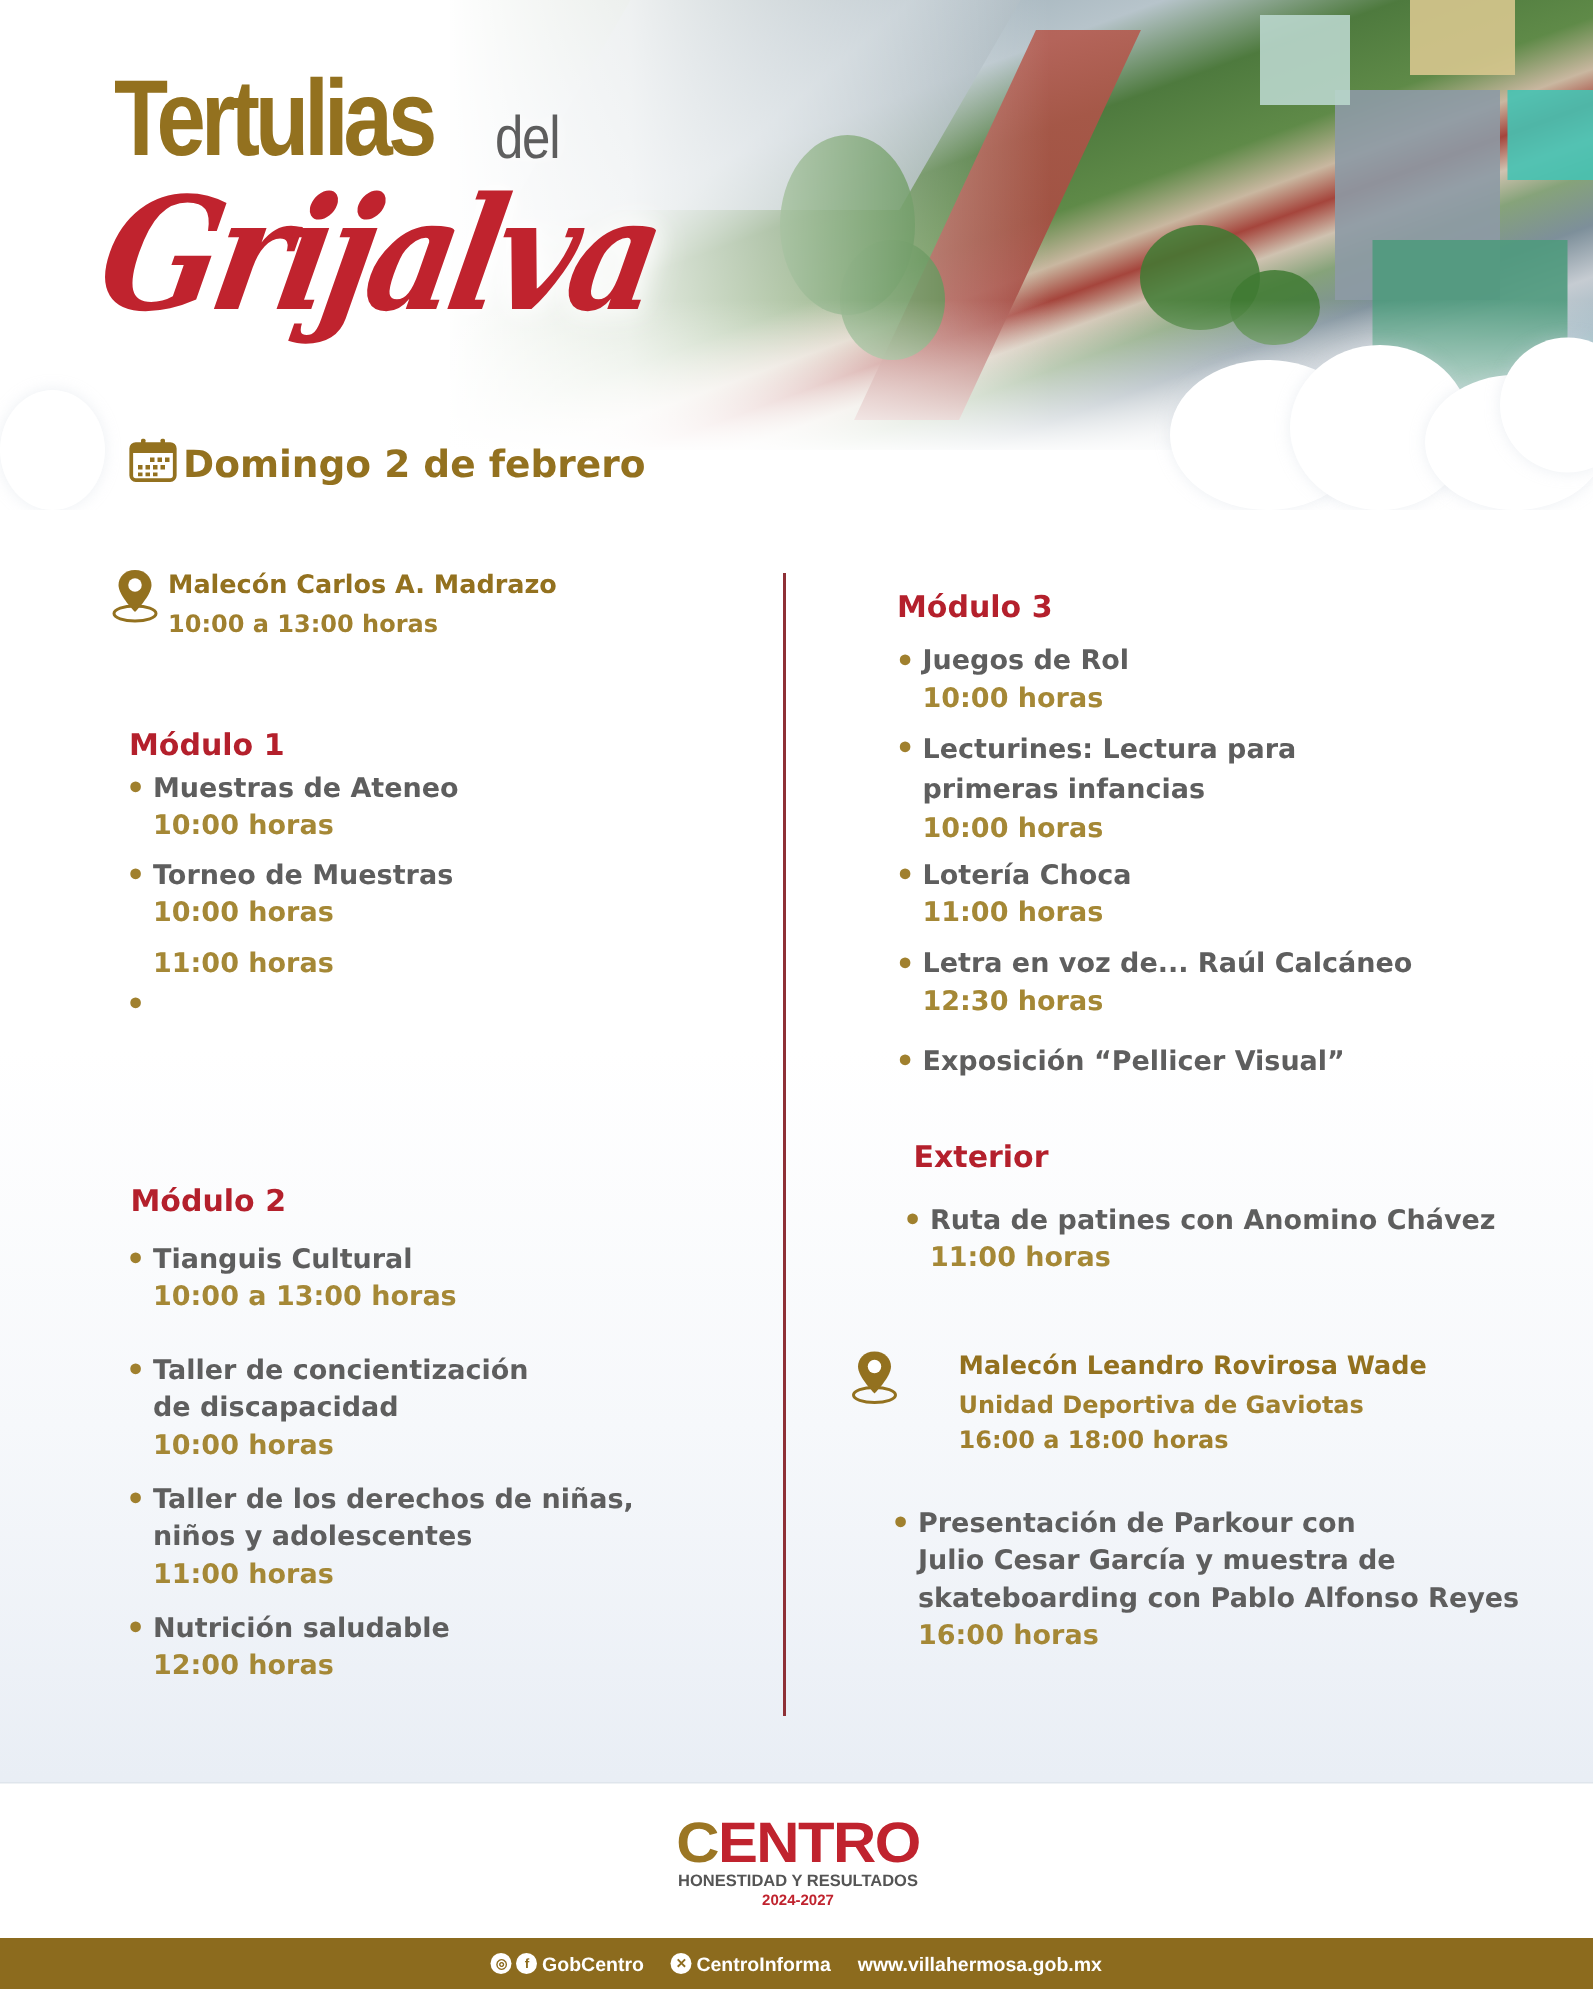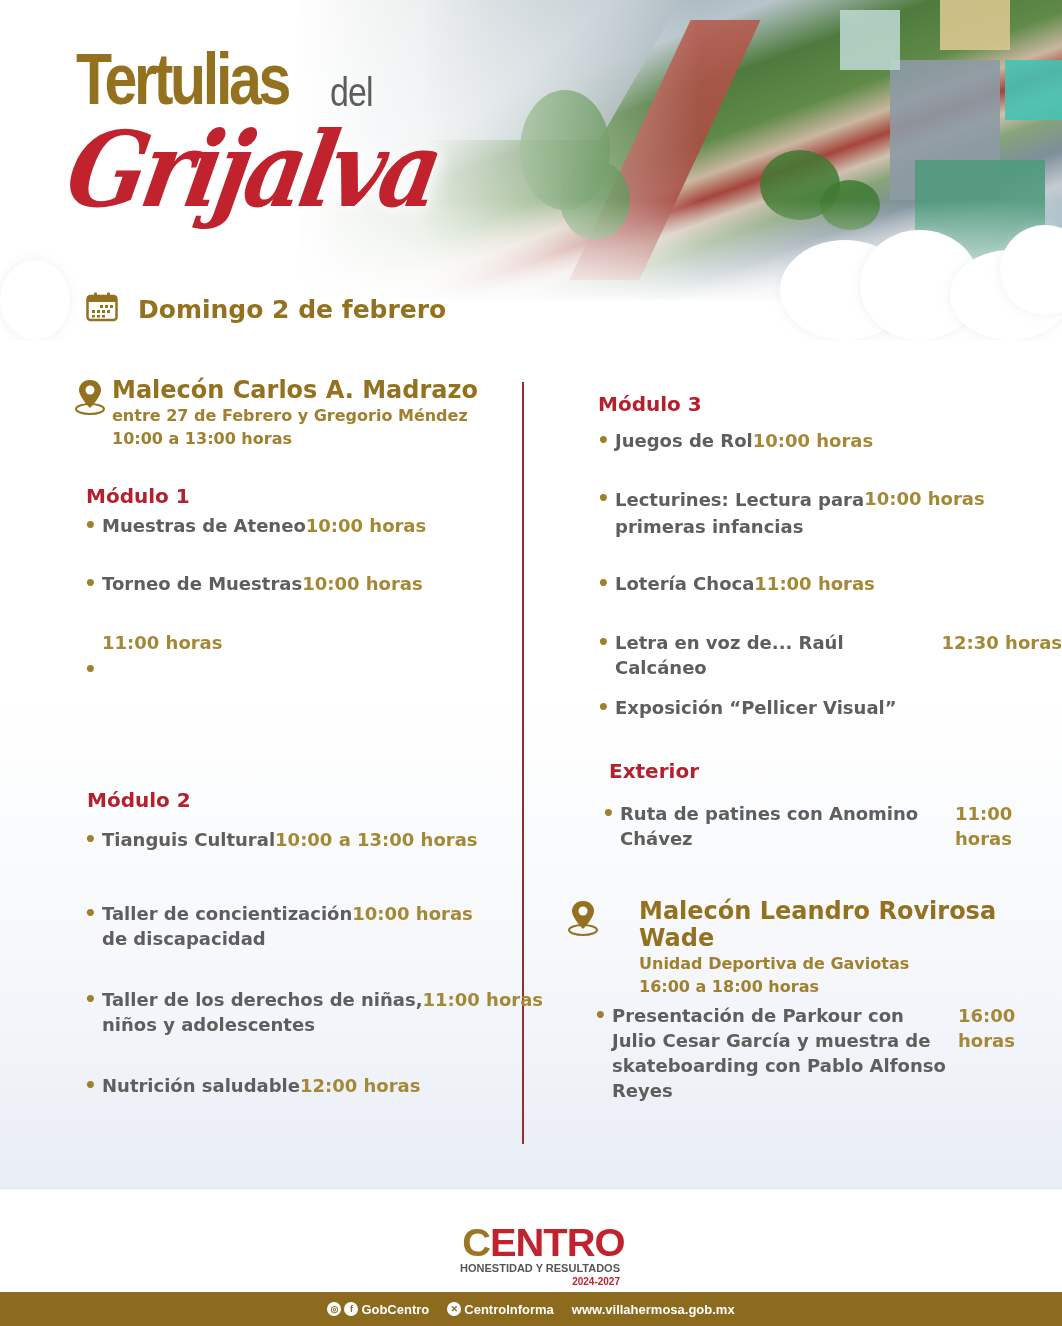--- a/index.html
+++ b/index.html
@@ -62,37 +62,37 @@
     text-shadow: 0 0 12px #fff;
   }
   .title-grijalva {
     position: absolute; left: 80px; top: 108px;
     font-family: "DejaVu Serif", serif; font-style: italic; font-weight: 700;
     font-size: 104px; color: #c0232e; letter-spacing: -6px;
     transform: skewX(-10deg) scaleX(.9); transform-origin: left top;
     text-shadow: 0 0 18px #fff, 0 0 28px #fff;
   }
   
-  .date-row { position: absolute; left: 86px; top: 292px; display: flex; align-items: center; gap: 20px; }
+  .date-row { position: absolute; left: 86px; top: 292px; display: flex; align-items: center; gap: 4px; }
   .date-row .label { font-weight: 700; font-size: 25px; color: #93711f; }
   
   .divider { position: absolute; left: 522px; top: 382px; width: 2px; height: 762px; background: #8e3036; }
   .venue { position: absolute; display: flex; gap: 6px; }
   .venue .texts { display: flex; flex-direction: column; }
-  .venue .name { font-weight: 700; font-size: 24px; color: #93711f; line-height: 27px; }
+  .venue .name { font-weight: 700; font-size: 17px; color: #93711f; line-height: 27px; }
   .venue .sub, .venue .hours { font-weight: 700; font-size: 16px; color: #a0802e; line-height: 23px; }
   .module-title { position: absolute; font-weight: 700; font-size: 20px; color: #b4202c; }
   .item { position: absolute; display: flex; }
   .item .bullet { width: 18px; flex: none; color: #a0802e; font-size: 20px; line-height: 24px; font-weight: 700; }
-  .item .body { display: flex; }
+  .item .body { display: flex; flex-direction: column; }
   .item .name { font-size: 18px; font-weight: 700; color: #5e5e5e; line-height: 25px; white-space: pre-line; }
   .item .time { font-size: 18px; font-weight: 700; color: #a58836; line-height: 25px; }
   
   .footer-white { position: absolute; left: 0; top: 1188px; width: 1062px; height: 104px; background: #ffffff; border-top: 1px solid #dfe5ec; }
-  .logo { position: absolute; left: 444px; top: 1210px; width: 176px; text-align: right; margin-top: 14px; }
+  .logo { position: absolute; left: 444px; top: 1210px; width: 176px; text-align: center; }
   .logo .word { font-family: "Liberation Sans", sans-serif; font-weight: 700; font-size: 38px; letter-spacing: -1px; color: #c0232e; line-height: 38px; transform: scaleX(1.05); }
   .logo .word .c { color: #9b7624; }
   .logo .tag { font-family: "Liberation Sans", sans-serif; font-weight: 700; font-size: 11px; color: #555; line-height: 13px; }
   .logo .years { font-family: "Liberation Sans", sans-serif; font-weight: 700; font-size: 10px; color: #c0232e; line-height: 13px; }
   .footer-bar { position: absolute; left: 0; top: 1292px; width: 1062px; height: 34px; background: #8c6b1e; display: flex; justify-content: center; align-items: center; gap: 18px; }
   .footer-bar .grp { display: flex; align-items: center; gap: 3px; color: #fff; font-family: "Liberation Sans", sans-serif; font-weight: 700; font-size: 13px; }
   .footer-bar .ic { width: 14px; height: 14px; border-radius: 50%; background: #fff; color: #8c6b1e; font-size: 9px; line-height: 14px; text-align: center; font-weight: 700; }
 </style>
 </head>
 <body>
@@ -152,21 +152,20 @@
 <div class="venue" style="left:74px;top:377px;">
   <span>
     <svg width="32" height="40" viewBox="0 0 32 40">
       <path d="M16 3 C9 3 5 8 5 13 C5 20 16 31 16 31 C16 31 27 20 27 13 C27 8 23 3 16 3 Z" fill="#93711f"></path>
       <circle cx="16" cy="13" r="4.5" fill="#fff"></circle>
       <ellipse cx="16" cy="32" rx="14" ry="5" fill="none" stroke="#93711f" stroke-width="2"></ellipse>
     </svg>
   </span>
   <div class="texts">
     <span class="name">Malecón Carlos A. Madrazo</span>
-    <span class="sub">entre 27 de Febrero y Gregorio Méndez</span>
     <span class="hours">10:00 a 13:00 horas</span>
   </div>
 </div>
 
 <div class="module-title" style="left:86px;top:484px;">Módulo 1</div>
 <div class="item" style="left:84px;top:513px;">
   <span class="bullet">•</span>
   <div class="body">
       <span class="name">Muestras de Ateneo</span>
       <span class="time">10:00 horas</span>

